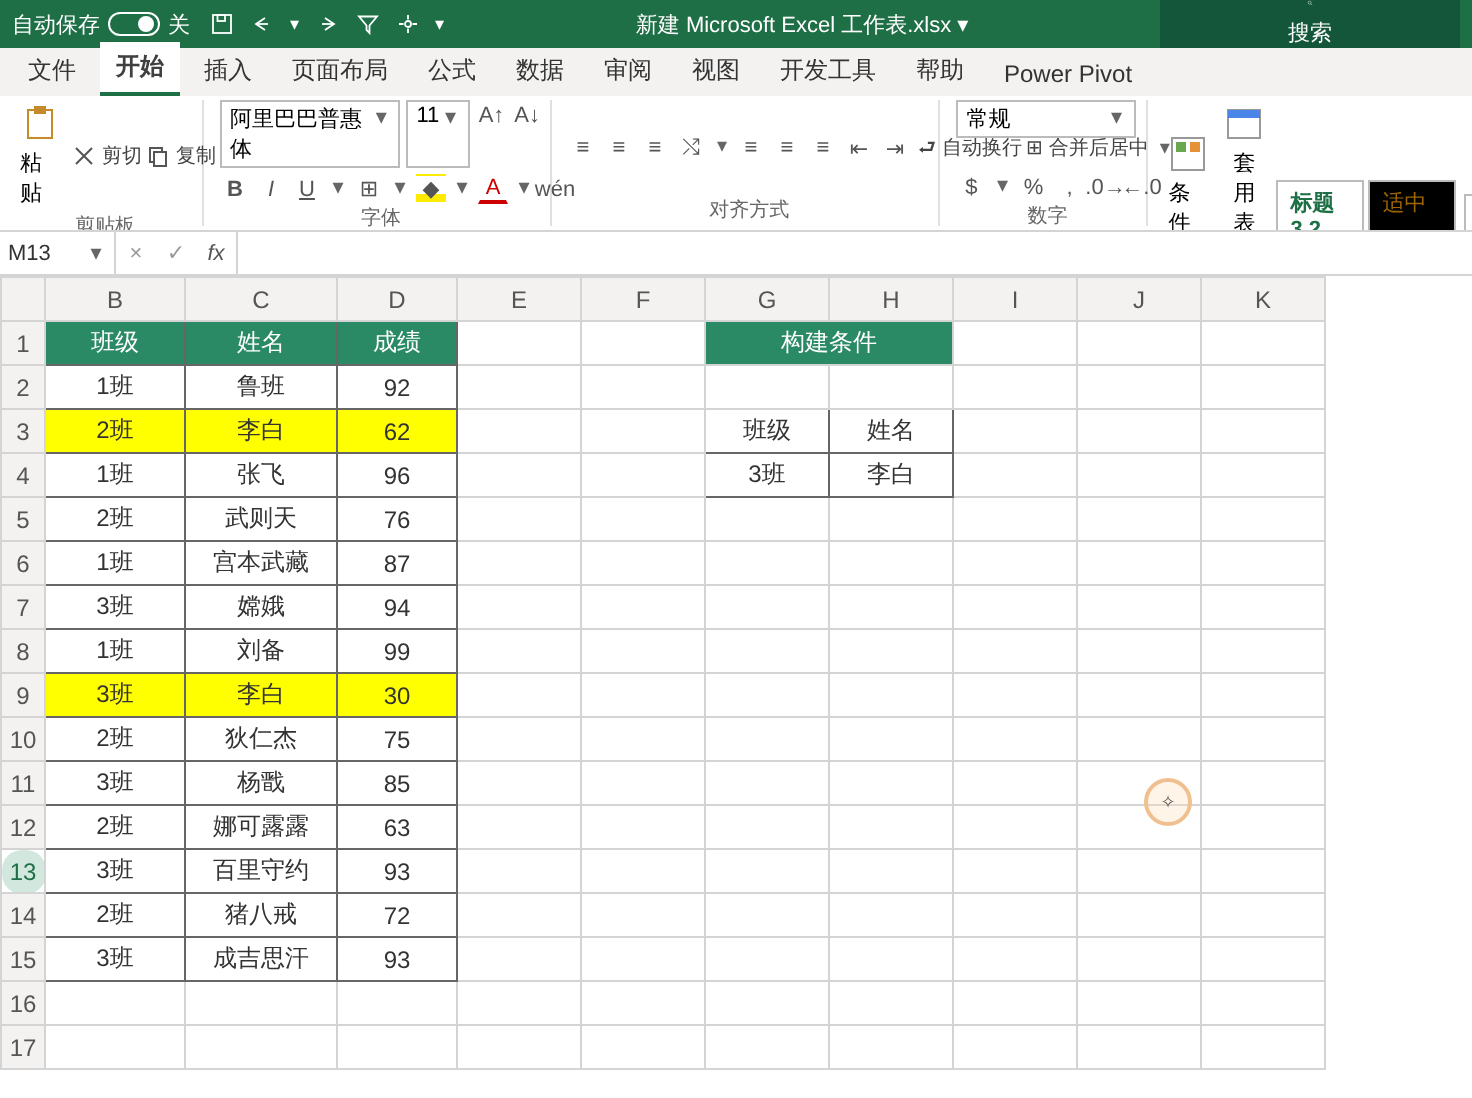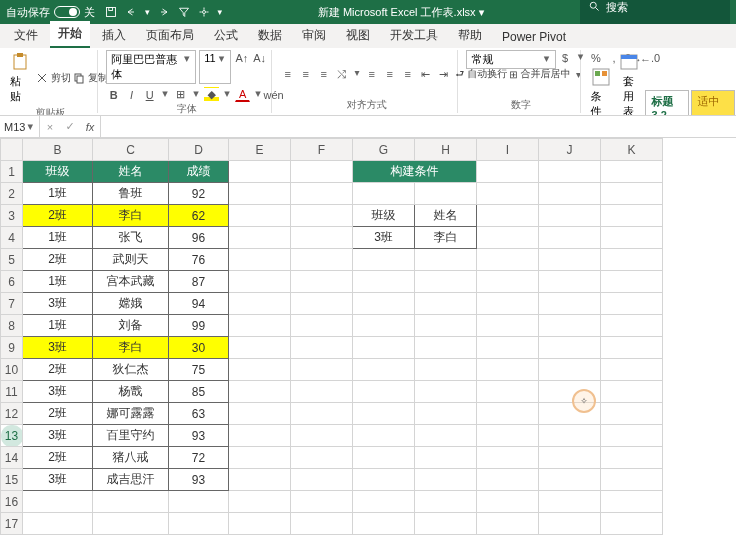--- a/index.html
+++ b/index.html
@@ -3,41 +3,41 @@
 <meta charset="utf-8">
 <style>
 * { margin:0; padding:0; box-sizing:border-box; font-family:"Microsoft YaHei","Segoe UI",sans-serif; }
 body { width:736px; height:549px; background:#fff; overflow:hidden; font-size:12px; }
 .titlebar { height:24px; background:#1e6f46; color:#fff; display:flex; align-items:center; padding:0 6px; gap:10px; font-size:11px; }
 .titlebar .autosave { display:flex; align-items:center; gap:4px; }
 .titlebar .toggle { width:26px; height:12px; border:1px solid #fff; border-radius:6px; display:flex; align-items:center; justify-content:flex-end; padding:0 2px; }
 .titlebar .toggle-knob { width:8px; height:8px; background:#fff; border-radius:50%; }
 .titlebar .qicons { display:flex; gap:8px; align-items:center; }
 .titlebar .title { flex:1; text-align:center; }
-.titlebar .search { background:#13563a; display:flex; gap:6px; padding:0 8px; height:100%; width:150px; }
+.titlebar .search { background:#13563a; display:flex; align-items:center; gap:6px; padding:0 8px; height:100%; width:150px;flex-direction:column; }
 .titlebar svg { width:12px; height:12px; }
 .tabs { height:24px; background:#f3f2f1; display:flex; align-items:flex-end; padding:0 6px; font-size:12px; color:#333; gap:4px; }
 .tab { padding:4px 8px; cursor:default; }
 .tab.active { background:#fff; color:#404040; font-weight:600; border-bottom:2px solid #1e6f46; }
 .ribbon { height:68px; background:#fff; border-bottom:1px solid #d4d4d4; display:flex; align-items:stretch; padding:2px 4px; gap:4px; font-size:11px; overflow:hidden; }
 .group { display:flex; flex-direction:column; border-right:1px solid #e0e0e0; padding:0 4px; min-width:0; }
 .group-body { flex:1; display:flex; align-items:center; gap:4px; }
 .group-label { text-align:center; color:#666; font-size:10px; padding-bottom:1px; }
 .bigbtn { display:flex; flex-direction:column; align-items:center; gap:2px; padding:2px; }
 .bigbtn .icon { width:20px; height:20px; display:flex; align-items:center; justify-content:center; }
 .col-stack { display:flex; flex-direction:row; gap:2px; font-size:10px; color:#444; }
 .col-stack .row { display:flex; align-items:center; gap:3px; white-space:nowrap; }
 .fontbox { border:1px solid #bbb; padding:1px 4px; background:#fff; font-size:11px; min-width:80px; display:flex; justify-content:space-between; }
 .sizebox { border:1px solid #bbb; padding:1px 4px; background:#fff; font-size:11px; width:34px; display:flex; justify-content:space-between; }
 .iconrow { display:flex; gap:3px; }
 .sq { width:15px; height:15px; display:flex; align-items:center; justify-content:center; color:#555; font-size:11px; border:1px solid transparent; }
 .dd { width:10px; text-align:center; color:#666; }
 .style-box { border:1px solid #bbb; padding:3px 6px; width:44px; font-size:11px; }
 .namebox-row { height:22px; border-bottom:1px solid #d4d4d4; display:flex; align-items:stretch; background:#fff; }
-.namebox { width:40px; border-right:1px solid #d4d4d4; display:flex; align-items:center; padding:0 4px; font-size:11px; color:#333; justify-content:space-between; }
+.namebox { width:58px; border-right:1px solid #d4d4d4; display:flex; align-items:center; padding:0 4px; font-size:11px; color:#333; justify-content:space-between; }
 .fx-btns { display:flex; align-items:center; border-right:1px solid #d4d4d4; }
 .fx-btns span { width:20px; text-align:center; color:#999; font-size:11px; }
 .formula { flex:1; display:flex; align-items:center; padding:0 6px; font-size:11px; }
 .grid-wrap { position:relative; height:411px; overflow:auto; }
 .grid { border-collapse:collapse; table-layout:fixed; }
 .grid th, .grid td { border:1px solid #d4d4d4; height:22px; font-size:12px; text-align:center; background:#fff; color:#333; padding:0; overflow:hidden; }
 .grid th { background:#f3f2f1; font-weight:400; color:#555; }
 .grid th.corner { width:22px; background:#f3f2f1; }
 .grid th.rowh { width:22px; }
 .grid td.colB { width:70px; }
@@ -204,21 +204,21 @@
             <span>⊞</span>
             <span>合并后居中</span>
             <span class="dd">▾</span>
           </div>
       </div>
     </div>
     <div class="group-label">对齐方式</div>
   </div>
 
   <div class="group" style="min-width:100px">
-    <div class="group-body" style="align-items:flex-start;gap:1px">
+    <div class="group-body" style="flex-direction:column;align-items:flex-start;gap:17px">
       <div class="fontbox" style="min-width:90px">
           <span>常规</span>
           <span class="dd">▾</span>
         </div>
       <div class="iconrow">
         <span class="sq">$</span>
           <span class="dd">▾</span>
         <span class="sq">%</span>
         <span class="sq">,</span>
         <span class="sq">.0→</span>
@@ -245,21 +245,21 @@
             <svg viewBox="0 0 20 20">
               <rect x="2" y="3" width="16" height="14" fill="#fff" stroke="#999"></rect>
               <rect x="2" y="3" width="16" height="4" fill="#4a86e8"></rect>
             </svg>
           </span>
           <span style="white-space:pre-line;text-align:center">套用
 表格格式</span>
         </div>
       <div class="col-stack">
         <div class="style-box" style="color:#1e6f46;font-weight:600;border-bottom:2px solid #1e6f46">标题 3 2</div>
-        <div class="style-box" style="background:#fde047;color:#9c6500">适中</div>
+        <div class="style-box" style="background:#000000;color:#9c6500">适中</div>
       </div>
       <div class="col-stack">
         <div class="style-box" style="width:22px;overflow:hidden">常</div>
         <div class="style-box" style="width:22px;background:#a9d08e">&nbsp;</div>
       </div>
     </div>
 
   </div>
 </div>
 

